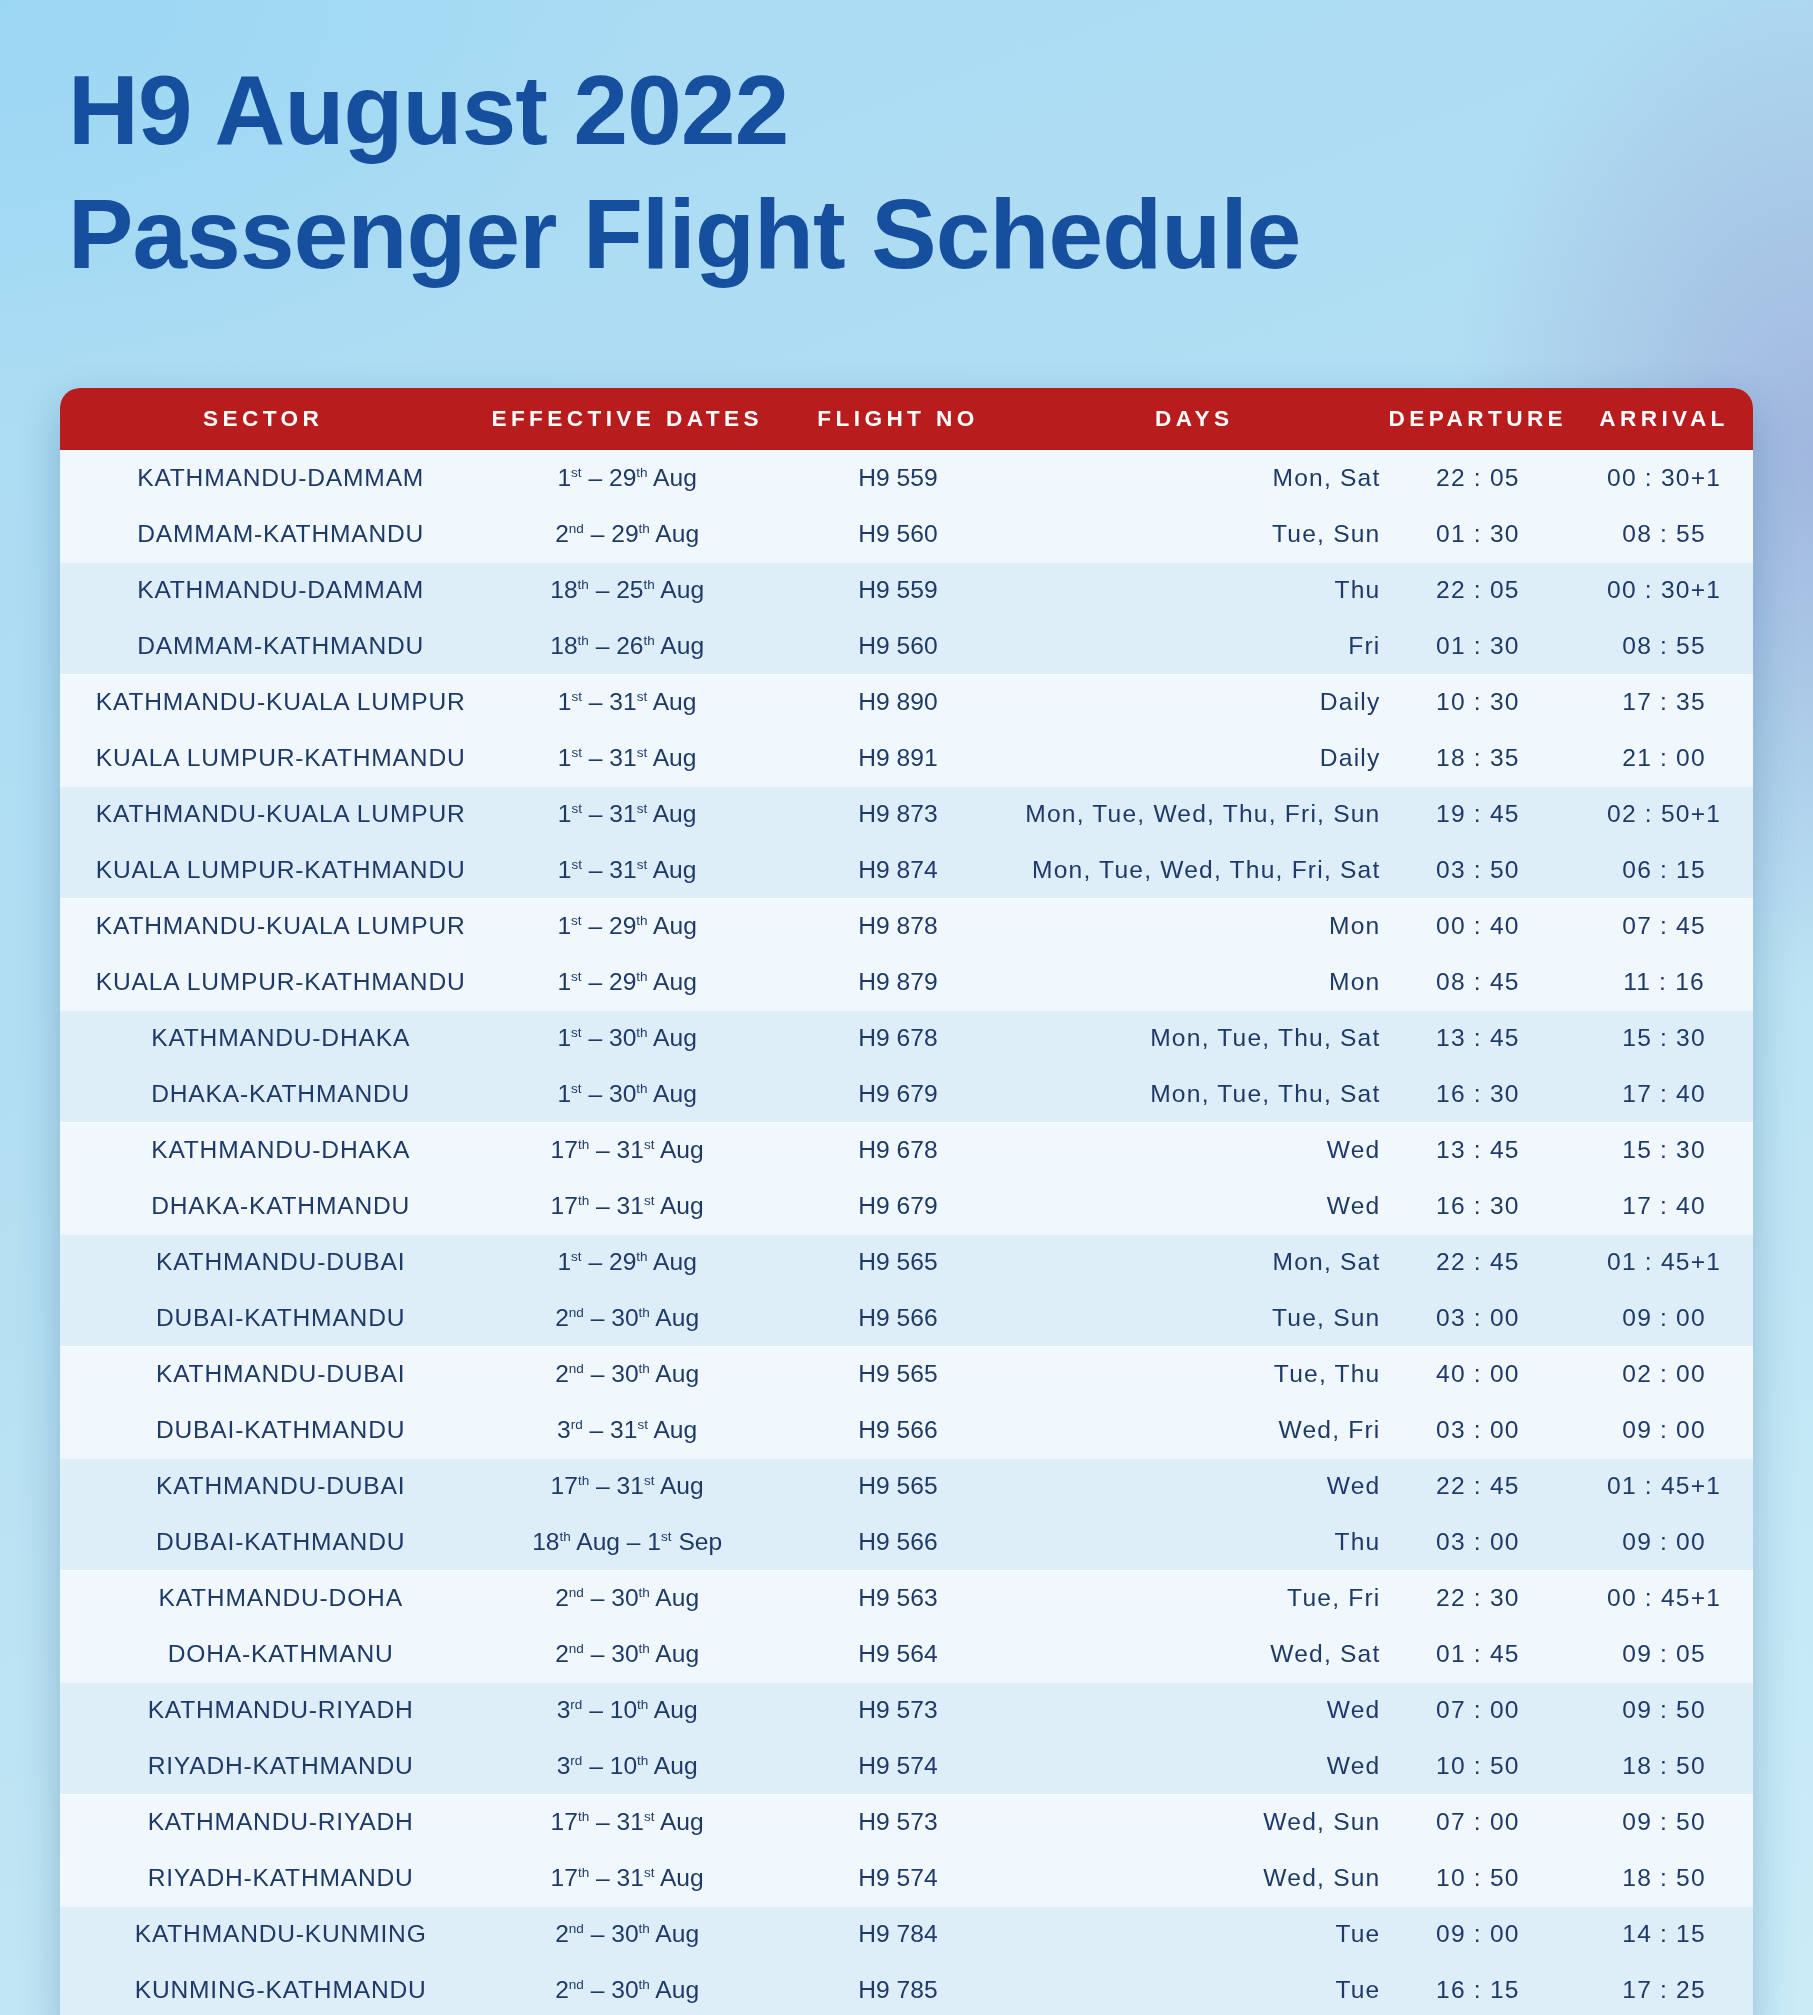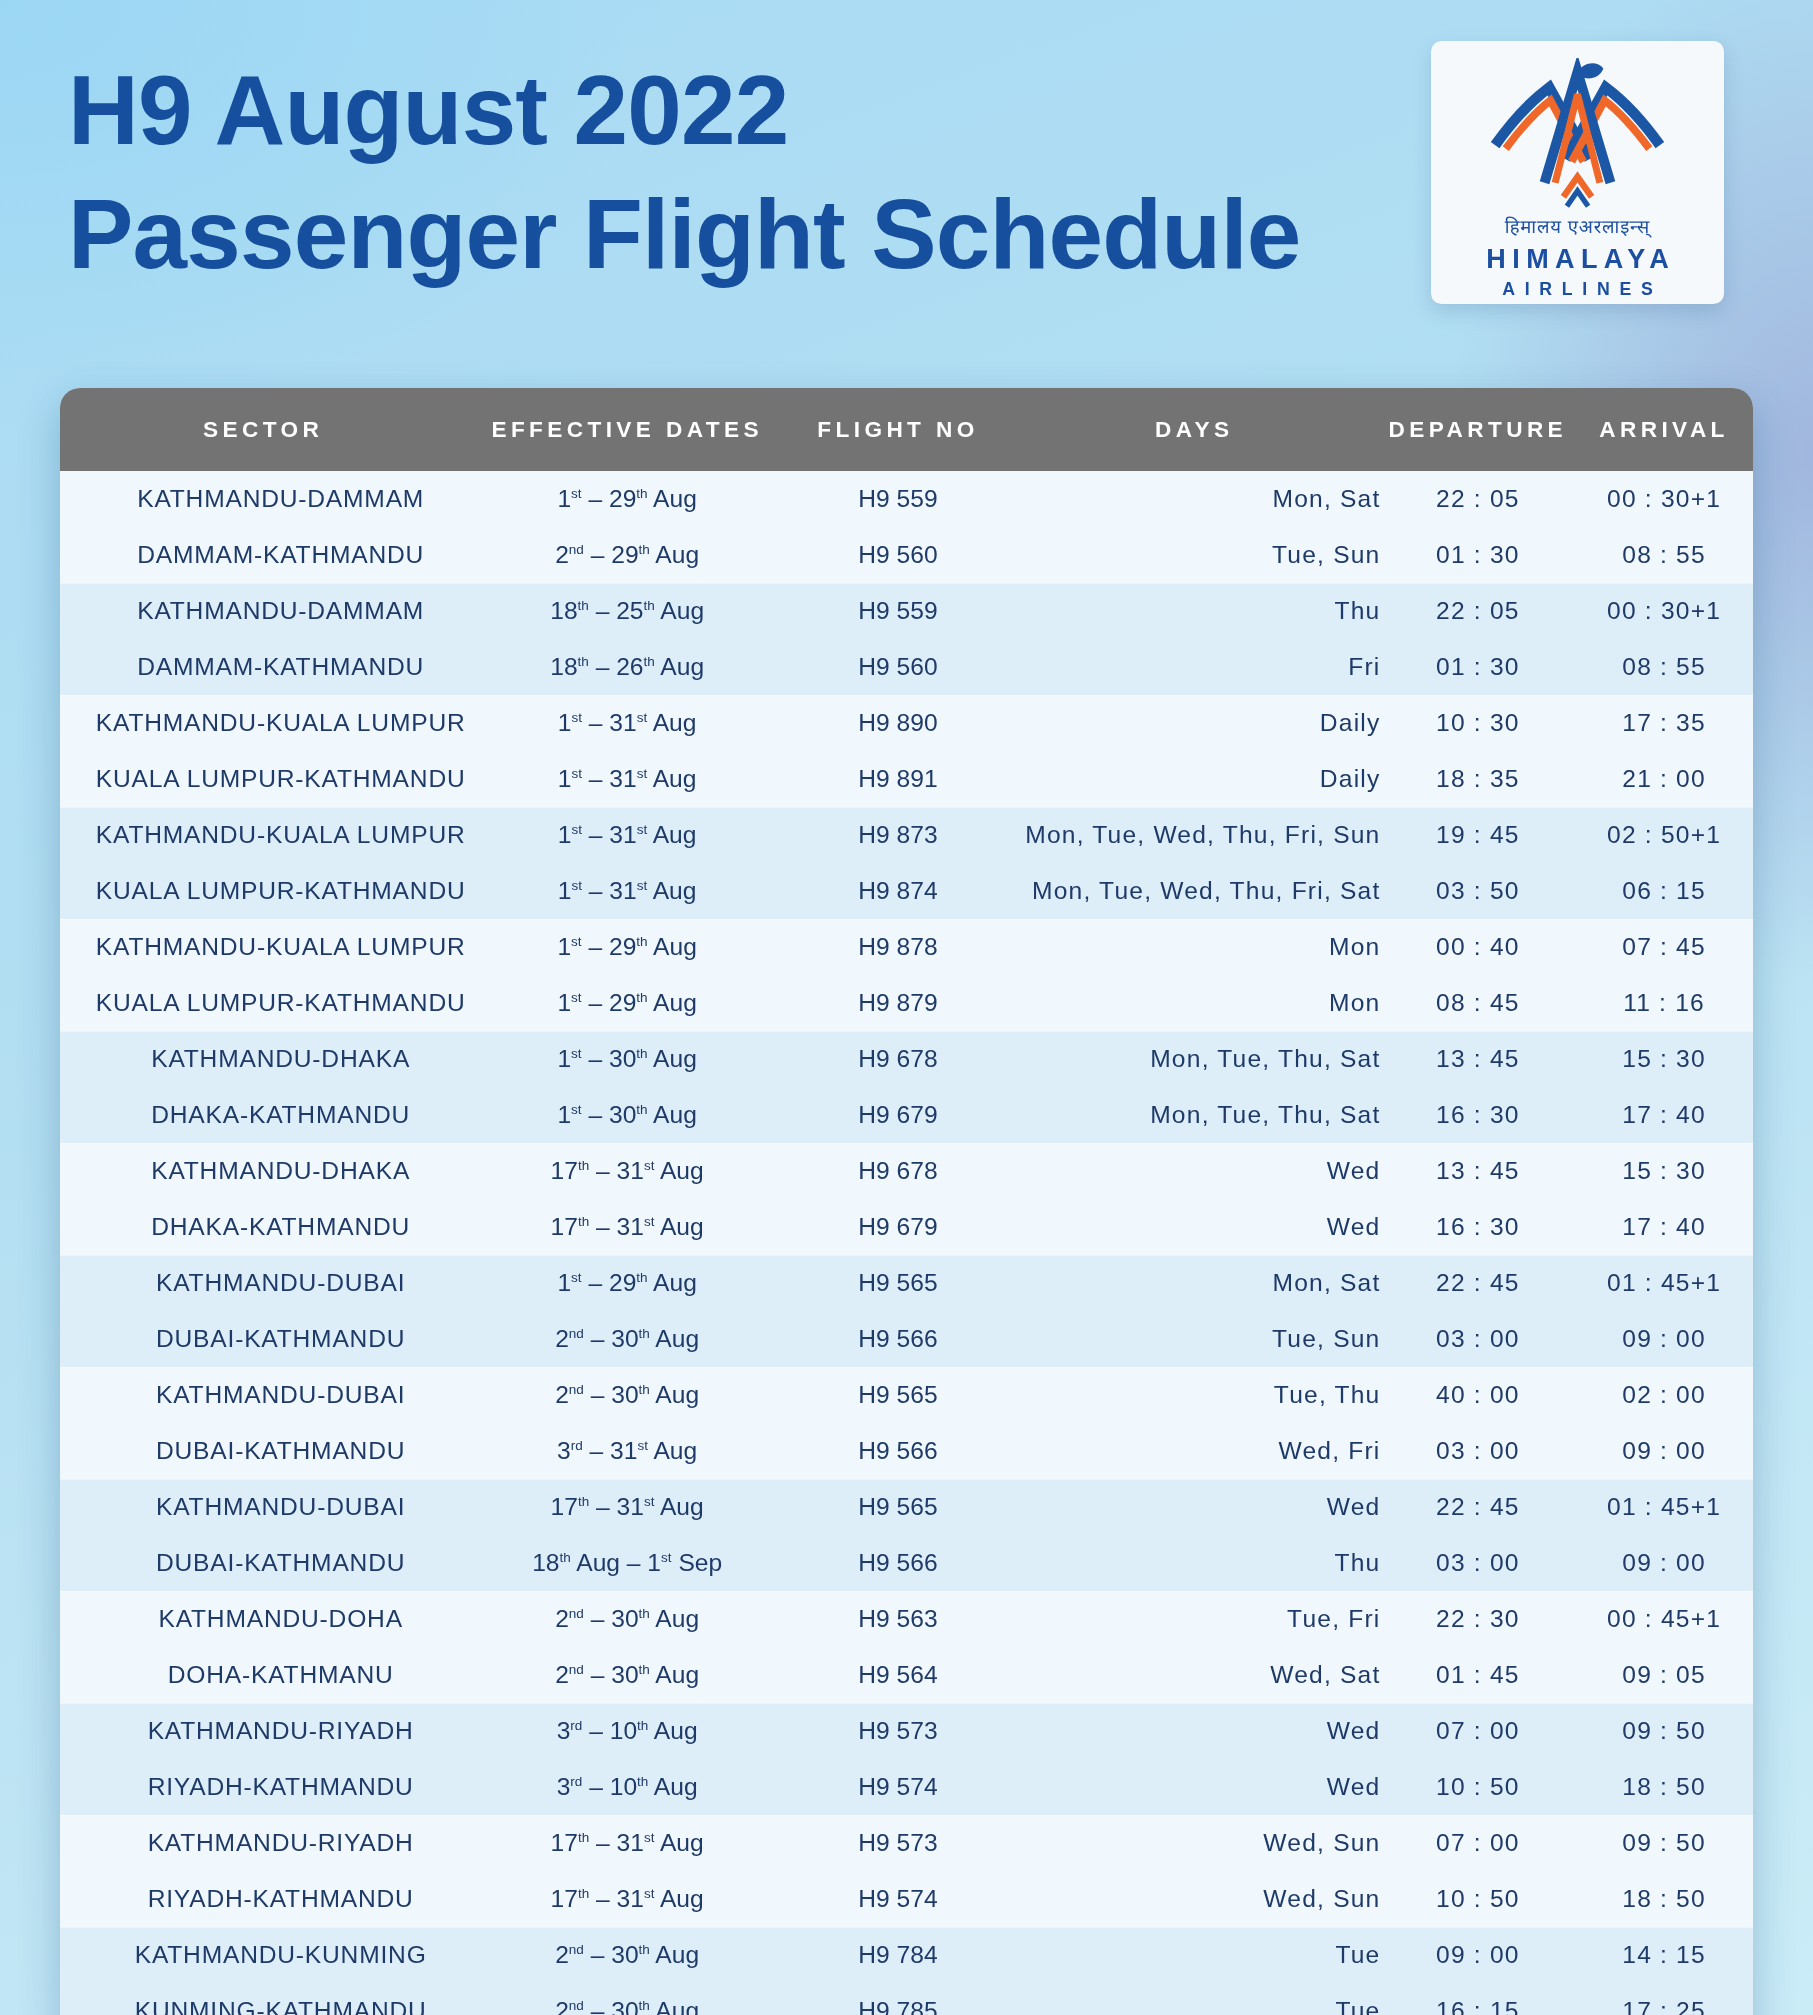--- a/index.html
+++ b/index.html
@@ -40,21 +40,21 @@
   }
 
   
   .table-card{
     position:absolute; left:60px; top:388px; width:1693px;
     border-radius:20px 20px 15.3px 15.3px; overflow:hidden;
     box-shadow:0 16px 40px rgba(23,79,130,.30);
     background:#f1f8fd;
   }
   .thead{
-    height:83px; background:#737373;
+    height:62px; background:#b91c1c;
     display:grid; grid-template-columns:24% 19% 13% 22% 11.5% 10.5%;
     align-items:center;
   }
   .th{
     color:#ffffff; font-weight:bold; font-size:22.6px; letter-spacing:4.4px;
     text-align:center; white-space:nowrap;
   }
   .tbody{ padding-bottom:17px; background:#f1f8fd; }
   .row{
     height:56px;
@@ -71,41 +71,20 @@
   .c-time{ letter-spacing:1.2px; }
   .c-dates sup{ font-size:.55em; vertical-align:super; letter-spacing:0; }
 </style>
 </head>
 <body>
 
 <div class="page">
 
   <h1 class="title"><span>H9 August 2022</span><br><span>Passenger Flight Schedule</span></h1>
 
-  <div class="logo-card">
-    <svg width="177" height="153" viewBox="0 0 300 260">
-
-      <path d="M10 148 Q55 85 102 50 L170 172" stroke="#1c57a5" stroke-width="18" fill="none"></path>
-      <path d="M28 154 Q68 100 104 72 L160 176" stroke="#f0672a" stroke-width="13" fill="none"></path>
-
-      <path d="M290 148 Q245 85 198 50 L130 172" stroke="#1c57a5" stroke-width="18" fill="none"></path>
-      <path d="M272 154 Q232 100 196 72 L140 176" stroke="#f0672a" stroke-width="13" fill="none"></path>
-
-      <path d="M94 212 L150 24 L206 212" stroke="#1c57a5" stroke-width="17" fill="none"></path>
-      <path d="M112 212 L150 62 L188 212" stroke="#f0672a" stroke-width="12" fill="none"></path>
-
-      <path d="M150 24 C160 6 184 4 194 18 C188 34 170 38 156 32 Z" fill="#1c57a5"></path>
-
-      <path d="M126 236 L150 202 L174 236" stroke="#f0672a" stroke-width="11" fill="none"></path>
-      <path d="M132 252 L150 226 L168 252" stroke="#1c57a5" stroke-width="9" fill="none"></path>
-    </svg>
-    <div class="logo-devanagari">हिमालय एअरलाइन्स्</div>
-    <div class="logo-name">HIMALAYA</div>
-    <div class="logo-sub">AIRLINES</div>
-  </div>
 
   <div class="table-card">
     <div class="thead">
       <div class="th">SECTOR</div>
       <div class="th">EFFECTIVE DATES</div>
       <div class="th">FLIGHT NO</div>
       <div class="th">DAYS</div>
       <div class="th">DEPARTURE</div>
       <div class="th">ARRIVAL</div>
     </div>

